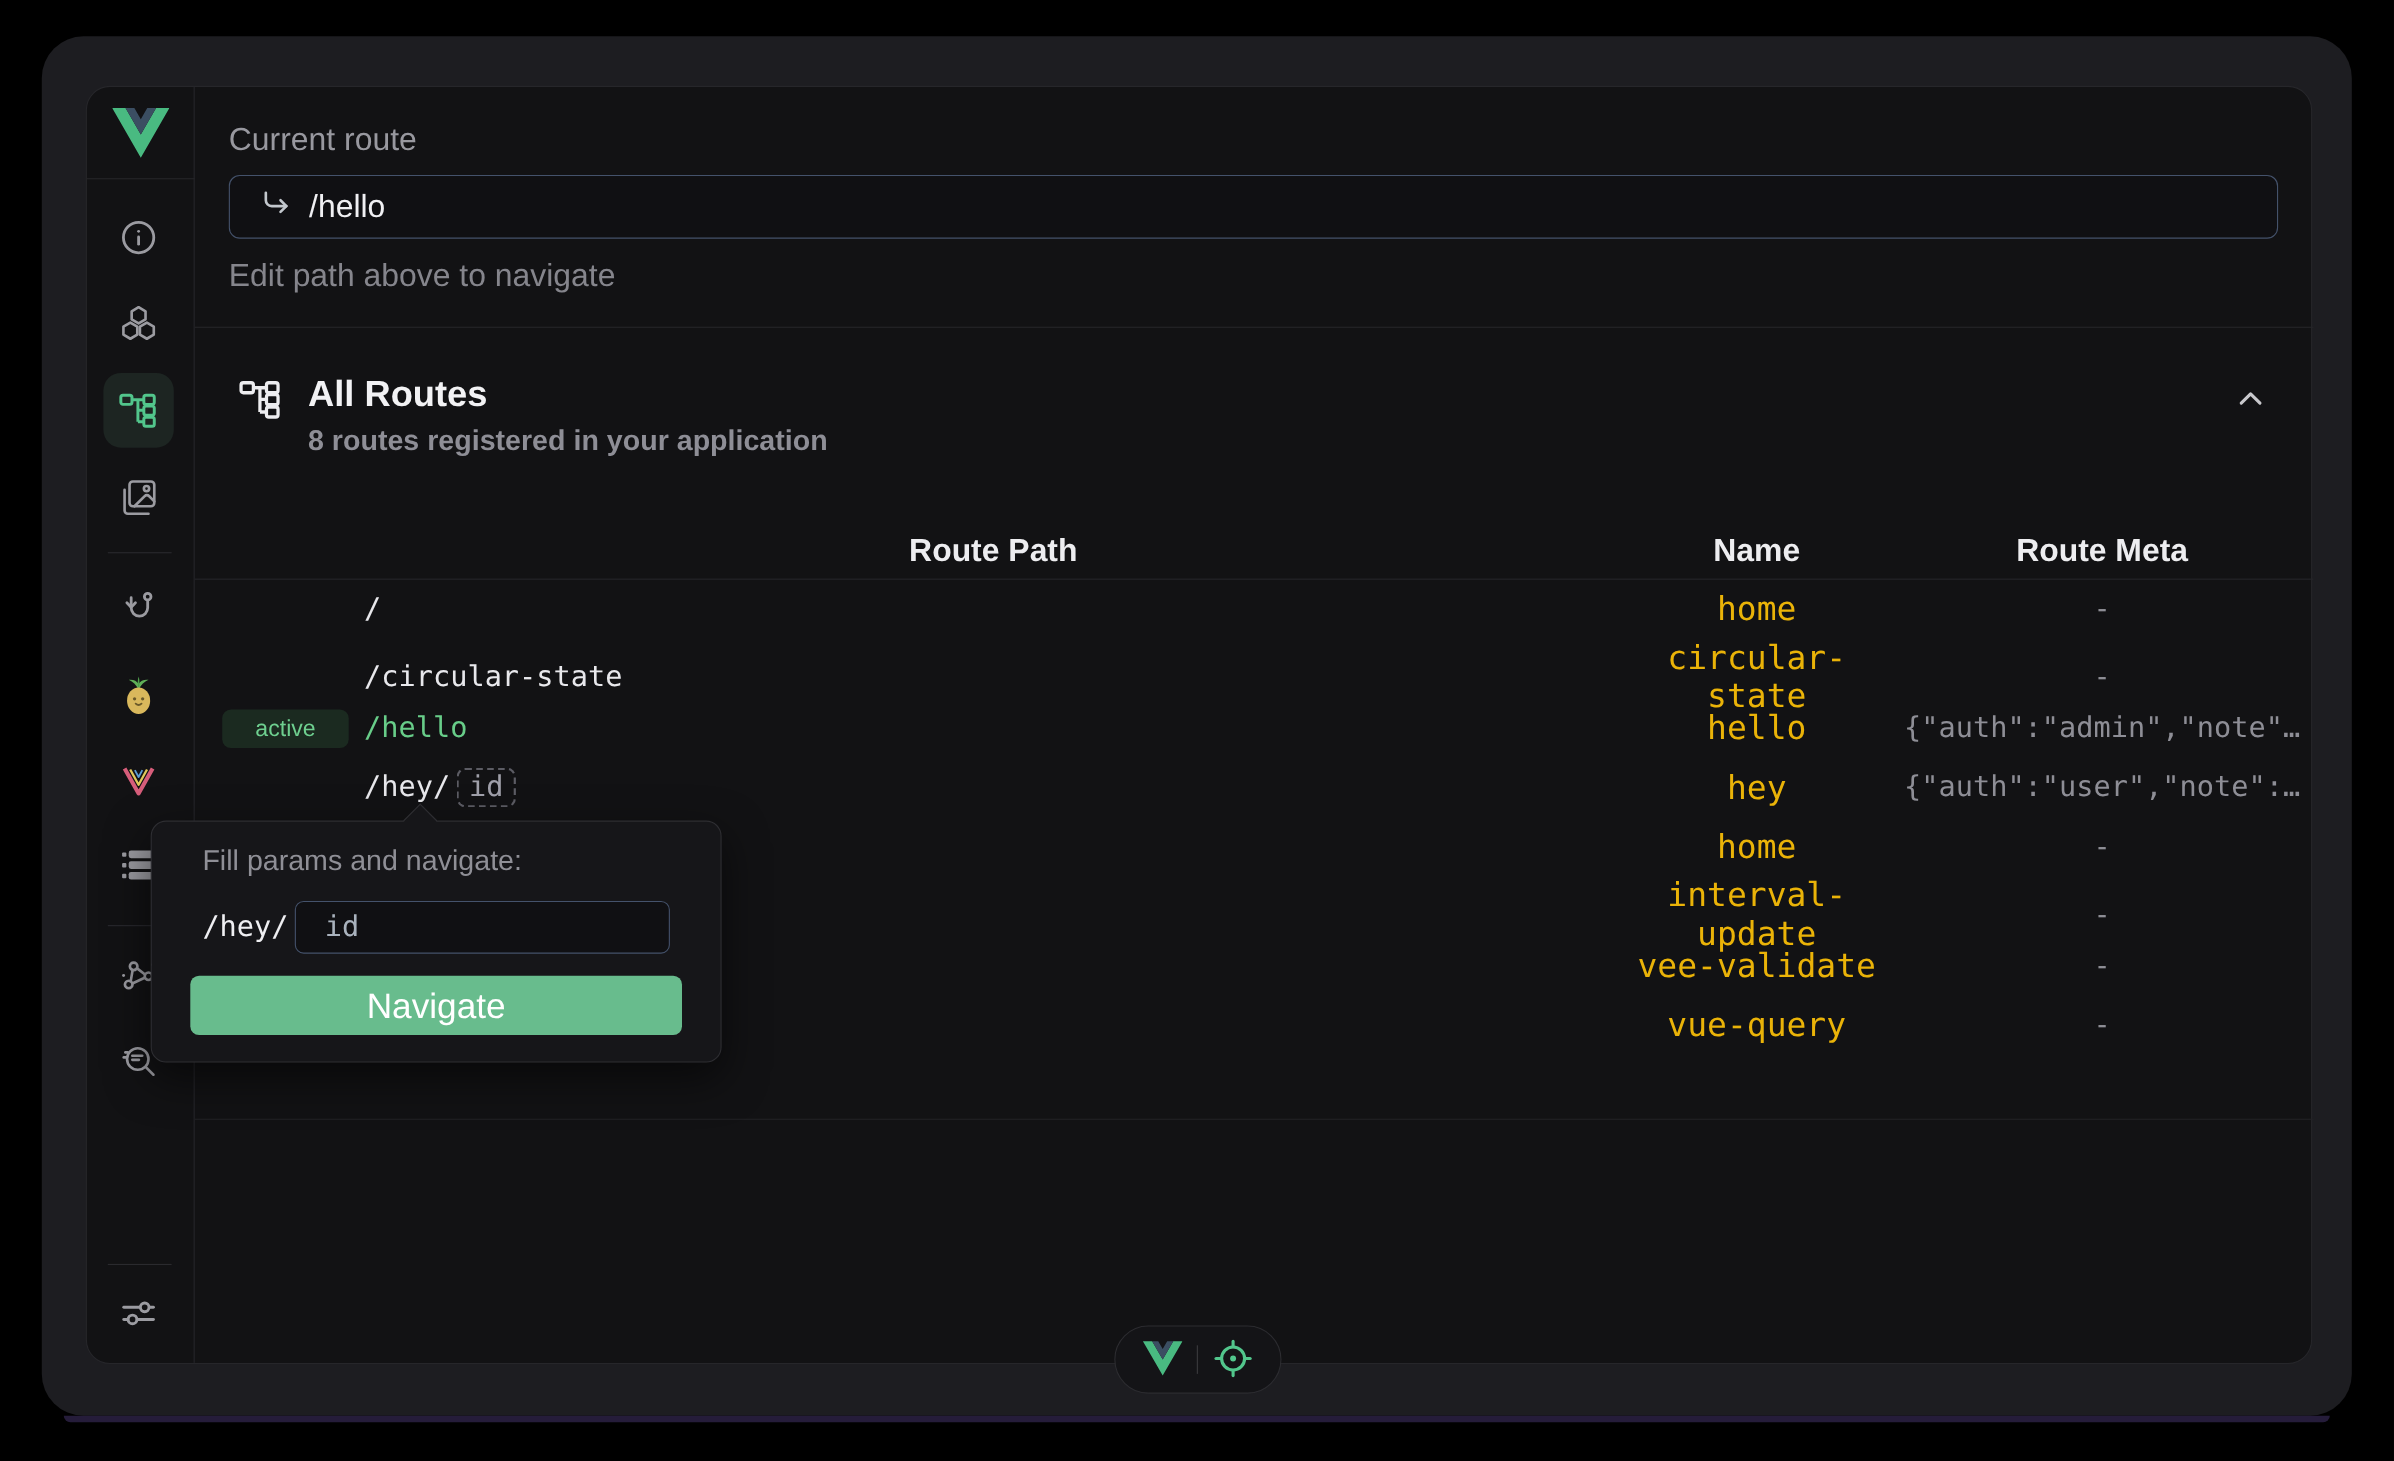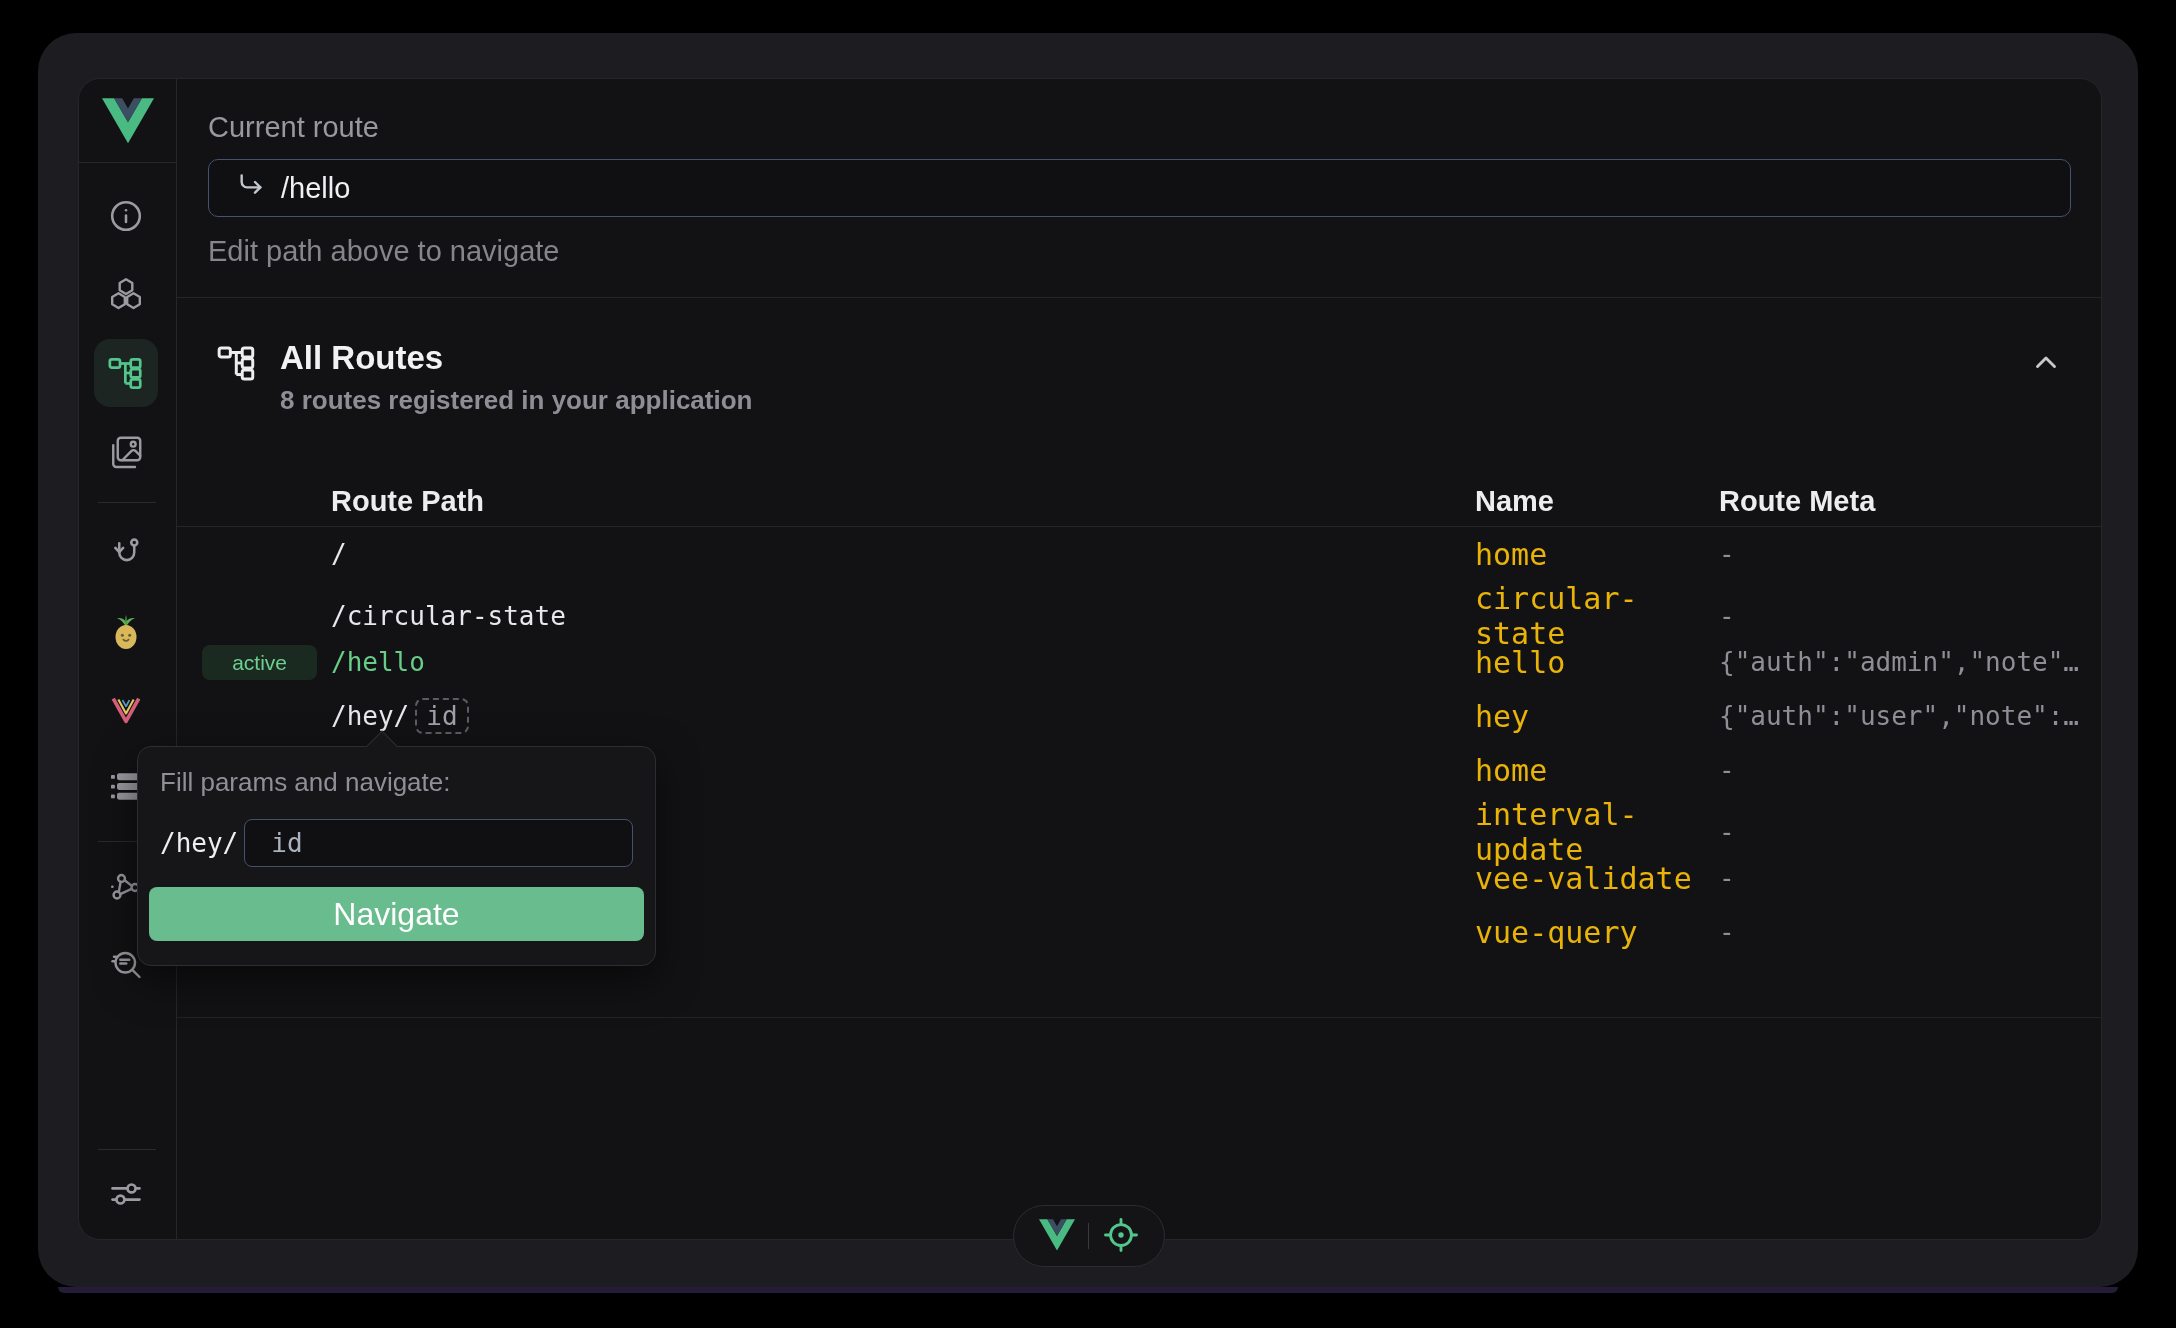--- a/index.html
+++ b/index.html
@@ -42,21 +42,21 @@
   .hdiv { margin-top:28px; height:1px; background:#26262a; }
 
   .ar-bar { display:flex; align-items:flex-start; padding:40px 40px 0 31px; }
   .ar-icon { margin:4px 22px 0 8px; color:#ededf0; }
   .ar-title { font-size:33px; font-weight:700; color:#f2f2f4; line-height:40px; }
   .ar-sub { margin-top:7px; font-size:26px; color:#8e8e96;font-weight:bold; }
   .ar-spacer { flex:1; }
   .chev-btn { background:none; border:none; color:#c8c8cc; cursor:pointer; margin-top:8px; }
 
   
-  .rt { width:100%; }
+  .rt { width:100%;text-align:center; }
   .rt-head { display:grid; grid-template-columns:154px 1144px 244px 1fr;
     align-items:center; height:50px; margin-top:60px; }
   .rt-head > div { font-size:29px; font-weight:700; color:#ededf0; }
   .rt-headline { height:1px; background:#26262a; }
   .rt-row { display:grid; grid-template-columns:154px 1144px 244px 1fr;
     align-items:center; height:54px; cursor:pointer; }
   .mono { font-family:"DejaVu Sans Mono", monospace; }
   .cell-path { font-size:26px; color:#e8e8ec; display:flex; align-items:center; gap:2px; }
   .cell-name { font-size:30px; color:#eab308; font-family:"DejaVu Sans Mono", monospace; }
   .cell-meta { font-size:26px; color:#8e8e96; font-family:"DejaVu Sans Mono", monospace;
@@ -65,21 +65,21 @@
   .badge { background:#1b2a20; color:#6ecf8f; font-size:21px; line-height:21px;
     padding:7px 30px; border-radius:8px; }
   .path-active { color:#68cd89; }
   .param-chip { border:2px dashed #5c5c64; border-radius:8px; padding:1px 9px;
     color:#a0a0aa; margin-left:4px; }
   .rt-footline { height:1px; background:#222226; margin-top:58px; }
 
   
   .popup { position:absolute; left:58px; top:667px; width:519px; z-index:20;
     background:#161619; border:1px solid #2e2e32; border-radius:14px;
-    box-shadow:0 14px 40px rgba(0,0,0,.55); padding:20px 10px 24px; }
+    box-shadow:0 14px 40px rgba(0,0,0,.55); padding:20px 34px 24px; }
   .popup-caret { position:absolute; left:233px; top:-12px; width:22px; height:22px;
     background:#161619; border-top:1px solid #2e2e32; border-left:1px solid #2e2e32;
     transform:rotate(45deg); }
   .popup-label { margin-left:12px; font-size:26px; color:#8f8f96; line-height:30px; }
   .popup-row { display:flex; align-items:center; margin-top:22px; margin-left:12px; gap:6px; }
   .popup-prefix { font-size:26px; color:#efeff2; }
   .popup-input { flex:1; height:48px; border:1.5px solid #44526b; border-radius:8px;
     display:flex; align-items:center; padding-left:26px; background:#101013;
     font-size:26px; color:#a9b2bd; margin-right:12px; }
   .nav-btn { display:block; width:calc(100% - 2px); margin:20px auto 0; height:54px;

